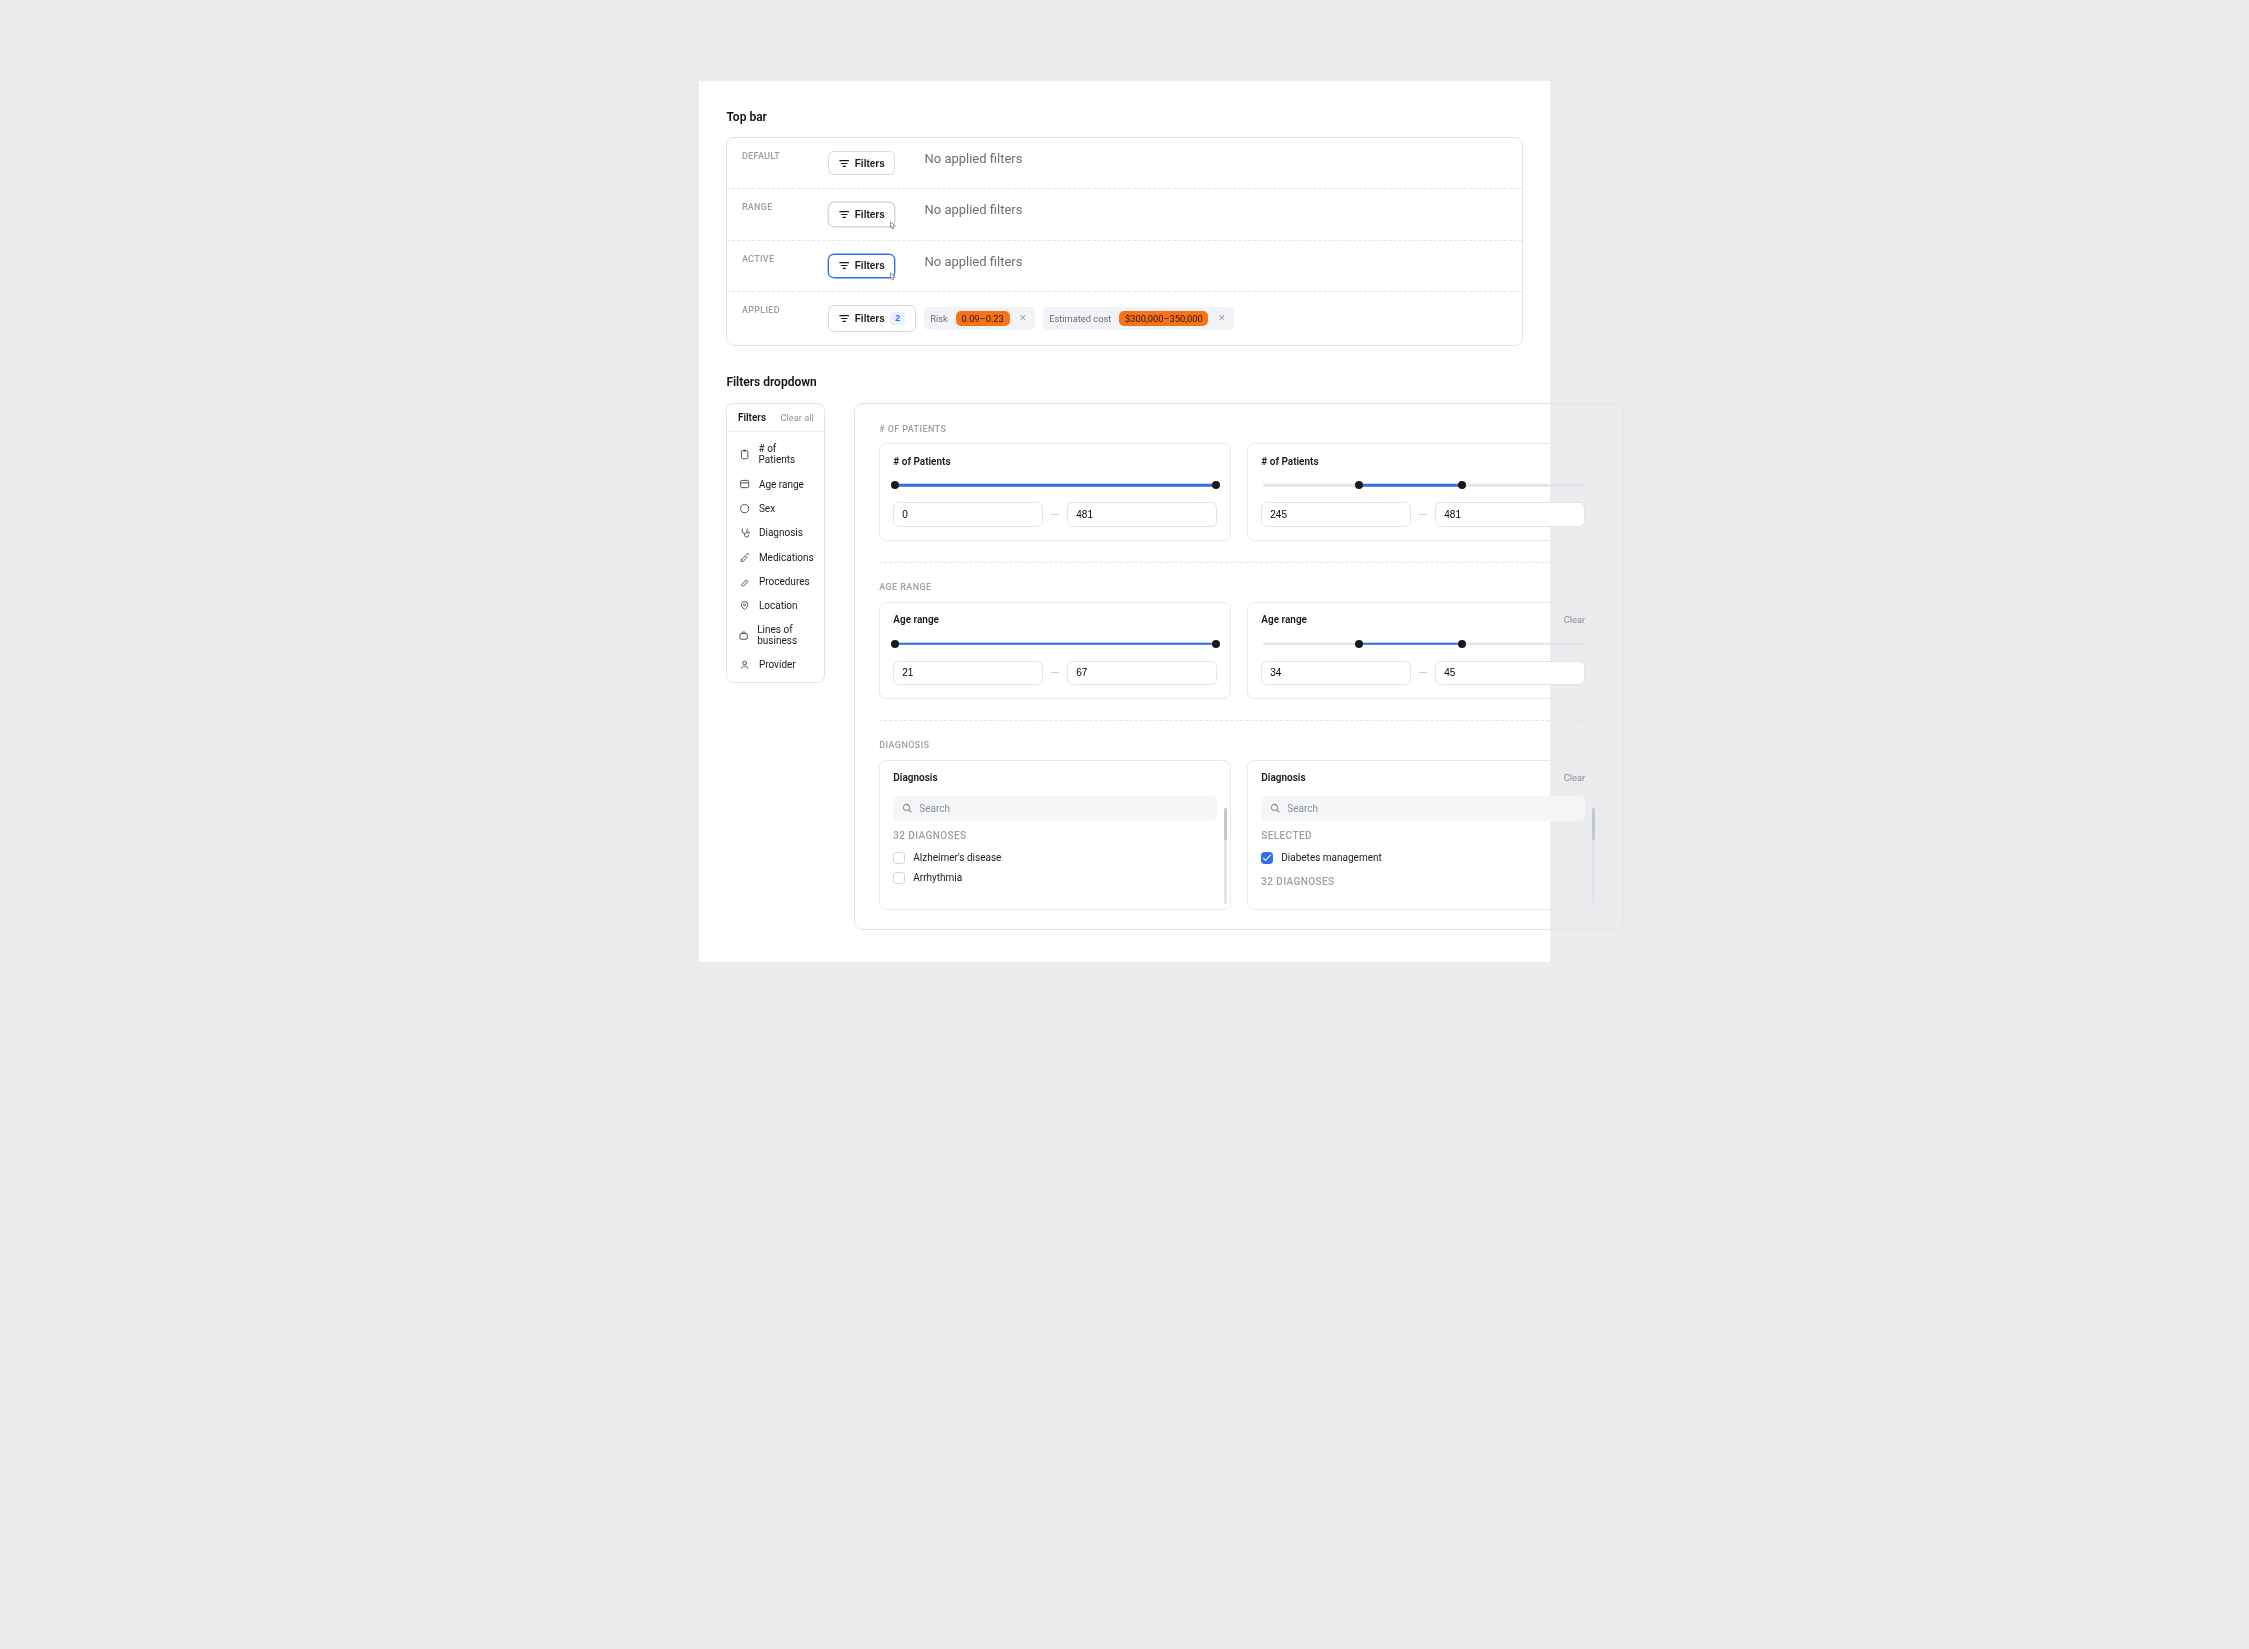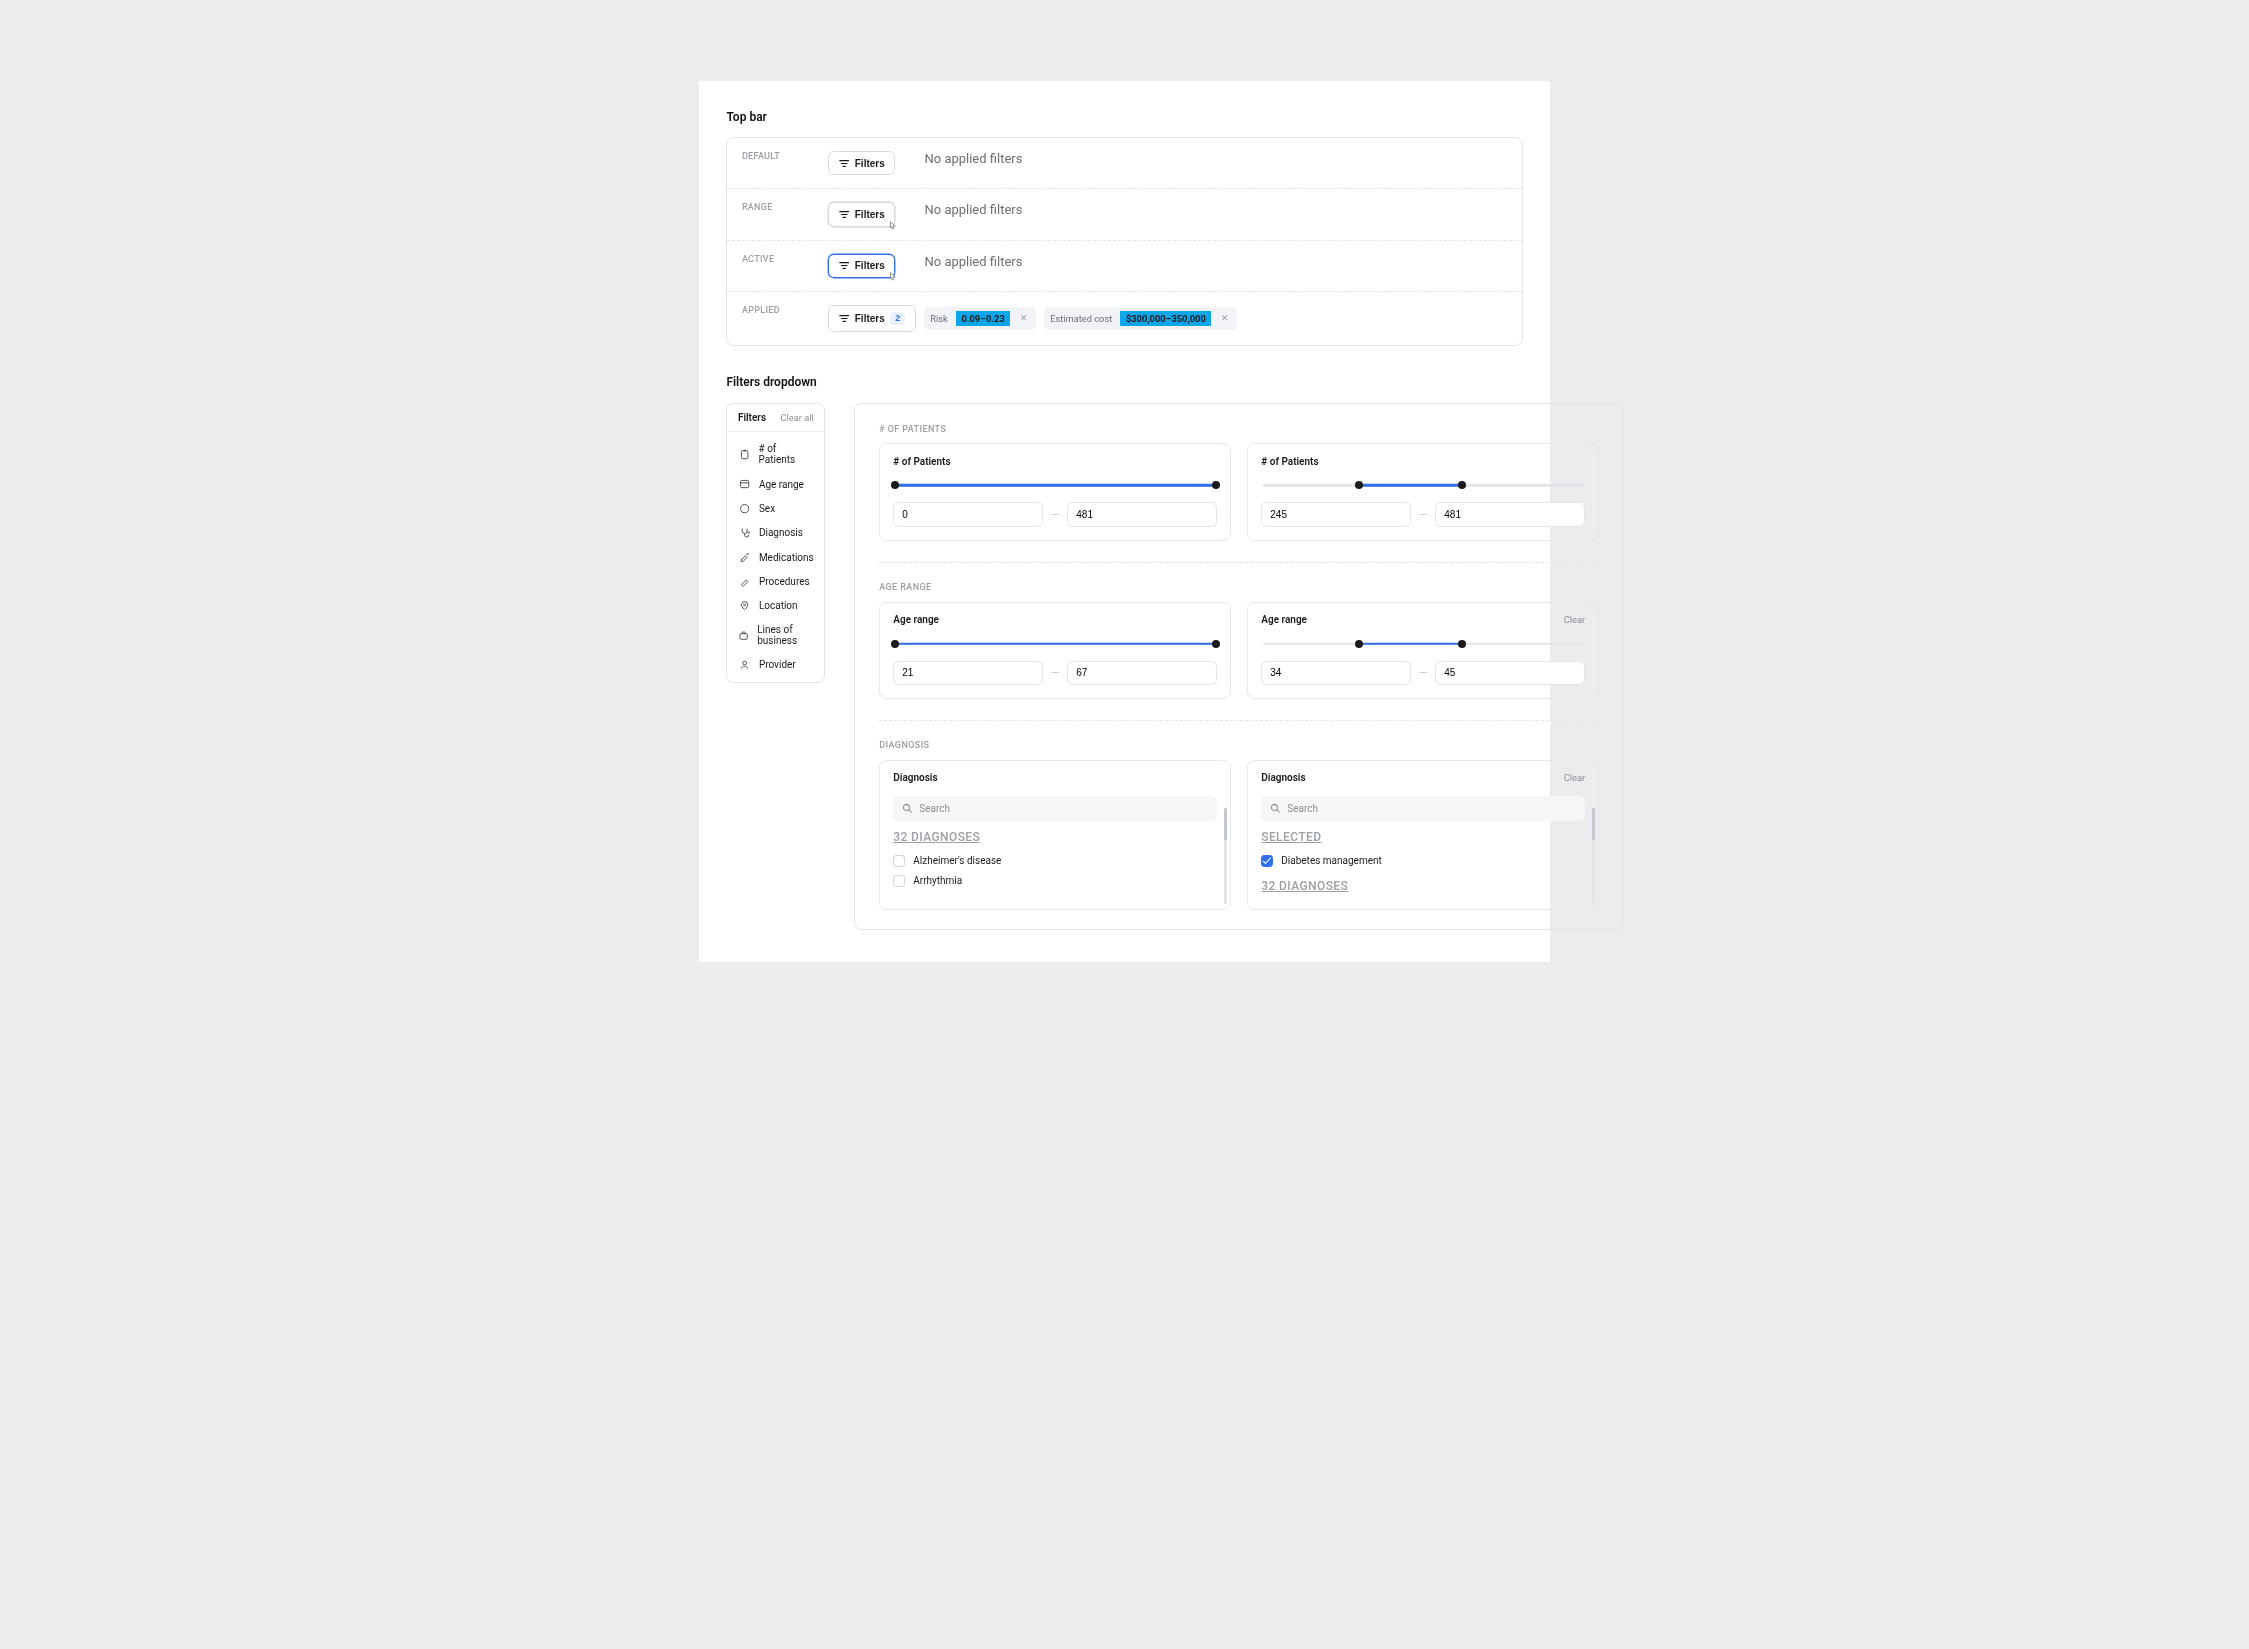--- a/index.html
+++ b/index.html
@@ -84,25 +84,25 @@
     display: inline-flex;
     align-items: center;
     gap: 8px;
     background: #f1f3f6;
     border-radius: 4.8px;
     padding: 4px 6.5px;
     font-size: 9.3px;
     color: #6b7076;
   }
   .chip .chip-val {
-    background: #0ea5e9;
-    border-radius: 0;
+    background: #f97316;
+    border-radius: 5px;
     padding: 1.6px 5.7px;
     color: #1a1a1a;
-    font-weight: 700;
+    font-weight: 400;
   }
   .chip .chip-x {
     color: #9aa0a6;
     cursor: pointer;
     font-size: 9px;
     padding: 0 1.6px;
   }
   .row-wrap { display: flex; align-items: center; gap: 8px; flex-wrap: wrap; }
 
   
@@ -260,26 +260,25 @@
     gap: 6.5px;
     background: #f5f6f8;
     border: 0.8px solid transparent;
     border-radius: 5.7px;
     padding: 5.7px 8px;
     margin-bottom: 9.7px;
     color: #8a9096;
     font-size: 10px;
   }
   .diag-list-head {
-    font-size: 12px;
+    font-size: 10px;
     letter-spacing: 0.4px;
     color: #9aa0a6;
     font-weight: 500;
     margin: 3.2px 0 6.5px 0;
-    text-decoration: underline;
   }
   .check-row {
     display: flex;
     align-items: center;
     gap: 8px;
     padding: 4px 0;
     font-size: 10px;
   }
   .checkbox {
     width: 12px; height: 12px;

